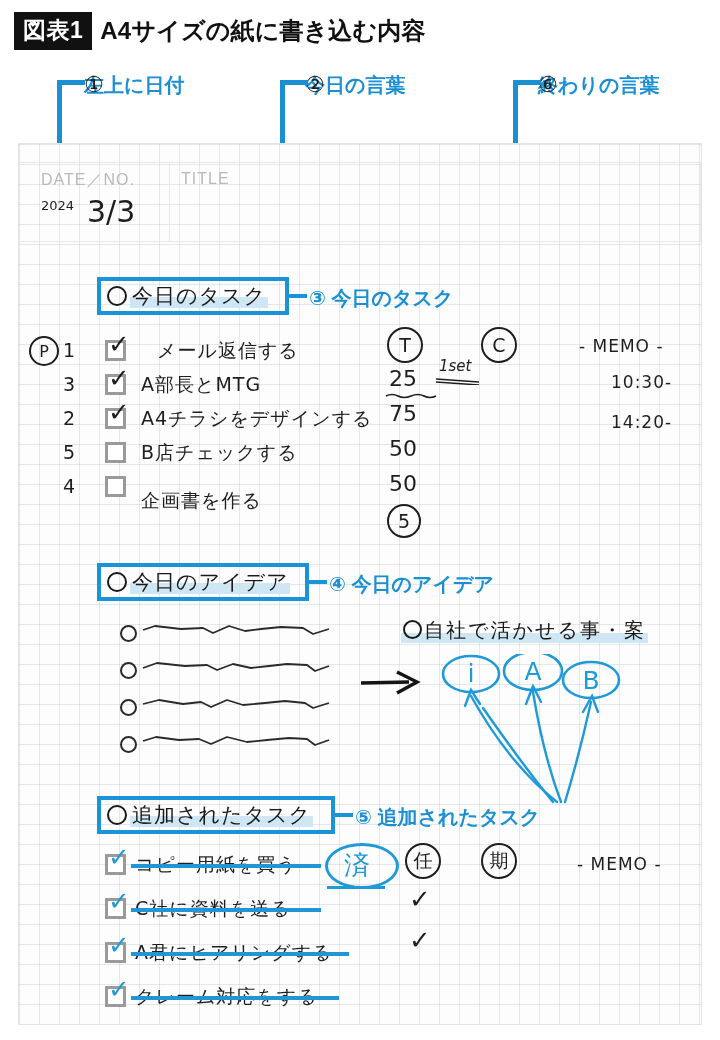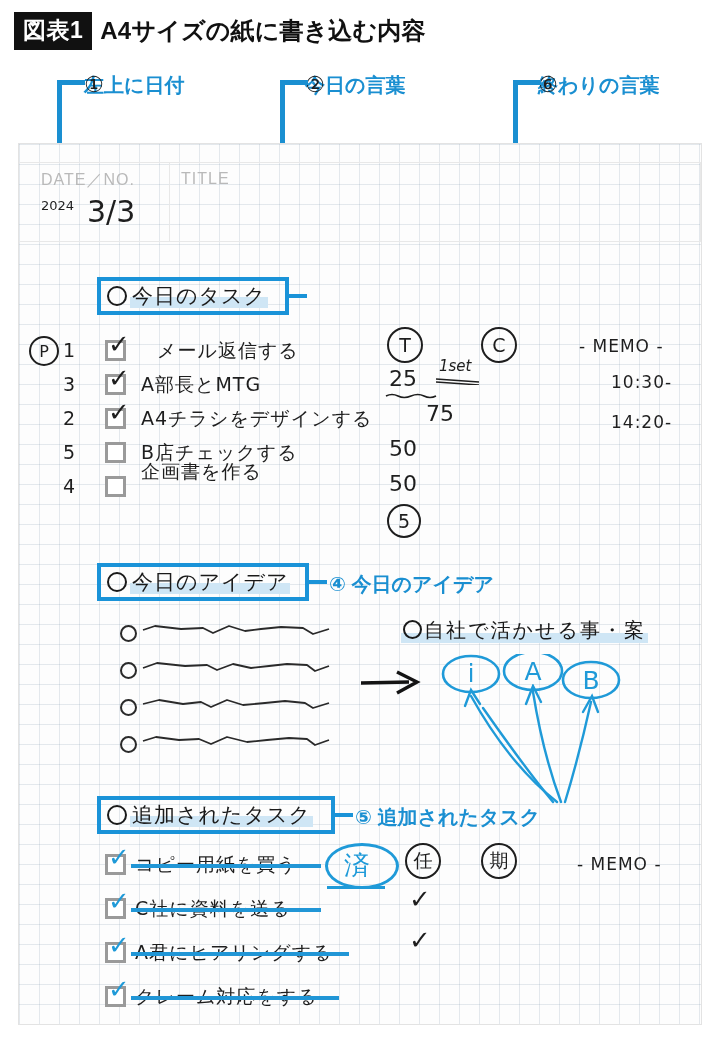--- a/index.html
+++ b/index.html
@@ -146,20 +146,24 @@
     <div class="faint" style="left:22px;top:26px;">DATE／NO.</div>
     <div class="faint" style="left:162px;top:26px;">TITLE</div>
     <div class="date-year hand" style="left:22px;top:54px;">2024</div>
     <div class="date-main hand" style="left:68px;top:50px;">3/3</div>
 
     <div class="sechead" style="left:78px;top:133px;width:192px;height:38px;">
       <span class="circ"></span>
       <span class="hl">今日のタスク</span>
     </div>
     <div class="sec-dash" style="left:270px;top:150px;width:18px;"></div>
+    <div class="seclabel" style="left:290px;top:141px;">
+      <span>③</span>
+      <span>今日のタスク</span>
+    </div>
 
     <div class="pcirc hand" style="left:10px;top:192px;">P</div>
     <div class="colcirc hand" style="left:368px;top:183px;">T</div>
     <div class="colcirc hand" style="left:462px;top:183px;">C</div>
     <div class="memo hand" style="left:560px;top:192px;">- MEMO -</div>
 
     <div class="pri hand" style="left:44px;top:195px;">1</div>
     <div class="chk" style="left:86px;top:196px;"></div>
     <div class="tick" style="left:89px;top:187px;">✓</div>
     <div class="task hand" style="left:122px;top:194px;margin-left:16px;">メール返信する</div>
@@ -173,33 +177,33 @@
     <div class="chk" style="left:86px;top:264px;"></div>
     <div class="tick" style="left:89px;top:255px;">✓</div>
     <div class="task hand" style="left:122px;top:262px;">A4チラシをデザインする</div>
 
     <div class="pri hand" style="left:44px;top:297px;">5</div>
     <div class="chk" style="left:86px;top:298px;"></div>
     <div class="task hand" style="left:122px;top:296px;">B店チェックする</div>
 
     <div class="pri hand" style="left:44px;top:331px;">4</div>
     <div class="chk" style="left:86px;top:332px;"></div>
-    <div class="task hand" style="left:122px;top:315px;font-family:Liberation Mono, monospace;">企画書を作る</div>
+    <div class="task hand" style="left:122px;top:344px;font-family:Liberation Mono, monospace;">企画書を作る</div>
 
     <div class="num hand" style="left:370px;top:222px;">25</div>
     <svg class="underwave" style="left:366px;top:248px;width:52px;height:8px;" viewBox="0 0 52 8" preserveAspectRatio="none">
       <path d="M1,4 Q7,1 13,4 T26,4 T39,4 T51,4" stroke="#1e1e1e" stroke-width="1.6" fill="none"></path>
     </svg>
     <div class="oneset hand" style="left:420px;top:213px;">1set</div>
     <svg style="position:absolute;left:416px;top:233px;width:46px;height:8px;" viewBox="0 0 46 8">
       <path d="M1,2 L44,5" stroke="#1e1e1e" stroke-width="1.4" fill="none"></path>
       <path d="M1,5 L44,8" stroke="#1e1e1e" stroke-width="1.4" fill="none"></path>
     </svg>
 
-    <div class="num hand" style="left:370px;top:257px;margin-left:37px;">75</div>
+    <div class="num hand" style="left:370px;top:257px;">75</div>
     <div class="num hand" style="left:370px;top:292px;">50</div>
     <div class="num hand" style="left:370px;top:327px;">50</div>
     <div class="numcirc hand" style="left:368px;top:360px;">5</div>
 
     <div class="memo hand" style="left:592px;top:228px;">10:30-</div>
     <div class="memo hand" style="left:592px;top:268px;">14:20-</div>
 
     <div class="sechead" style="left:78px;top:419px;width:212px;height:38px;">
       <span class="circ"></span>
       <span class="hl">今日のアイデア</span>

